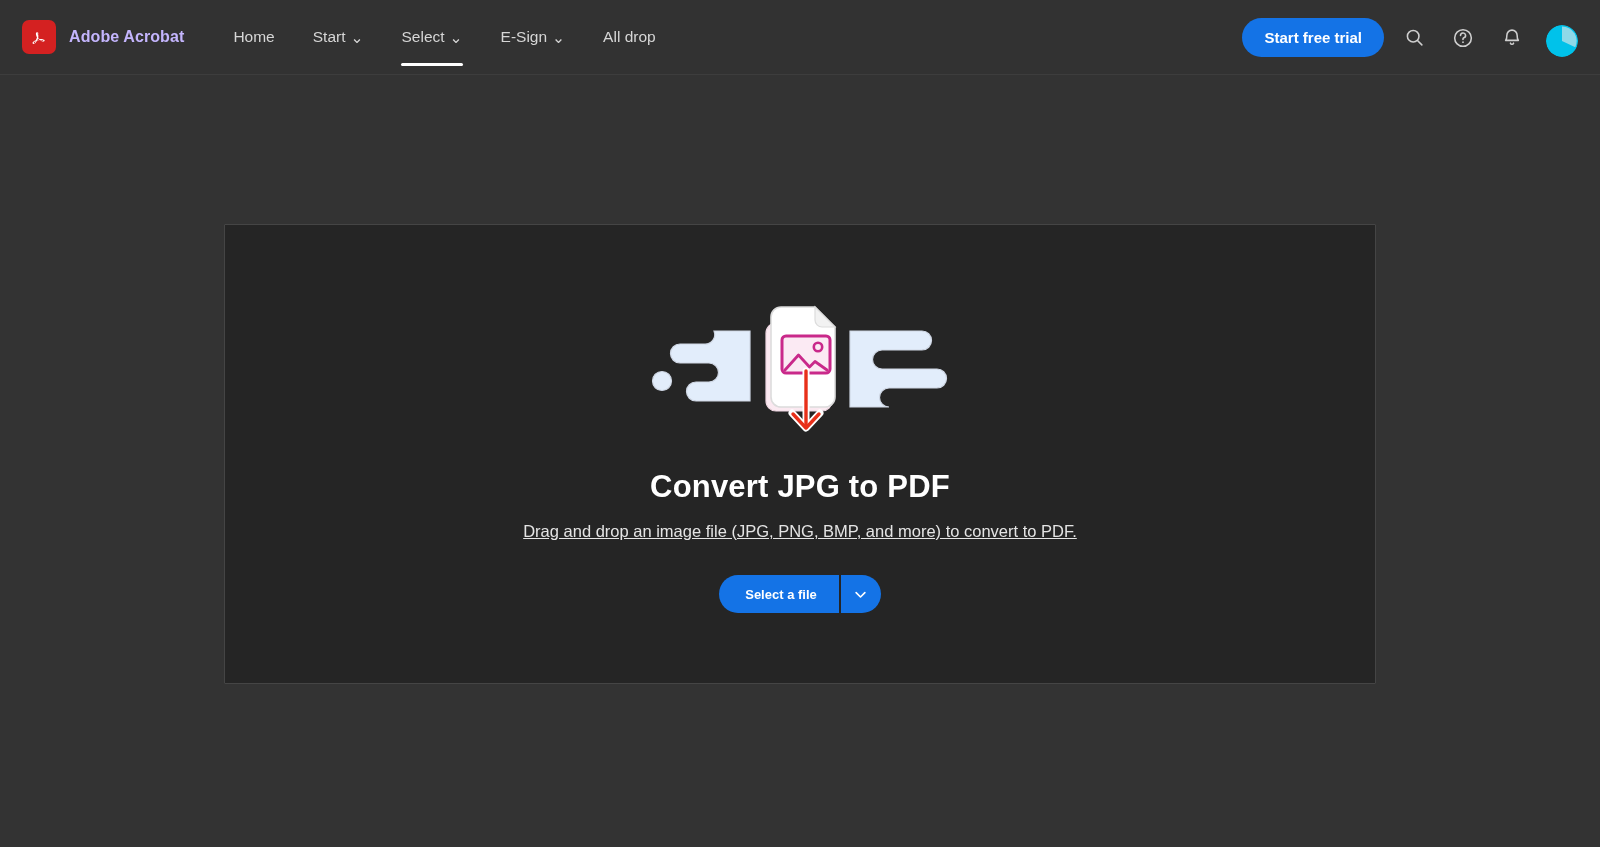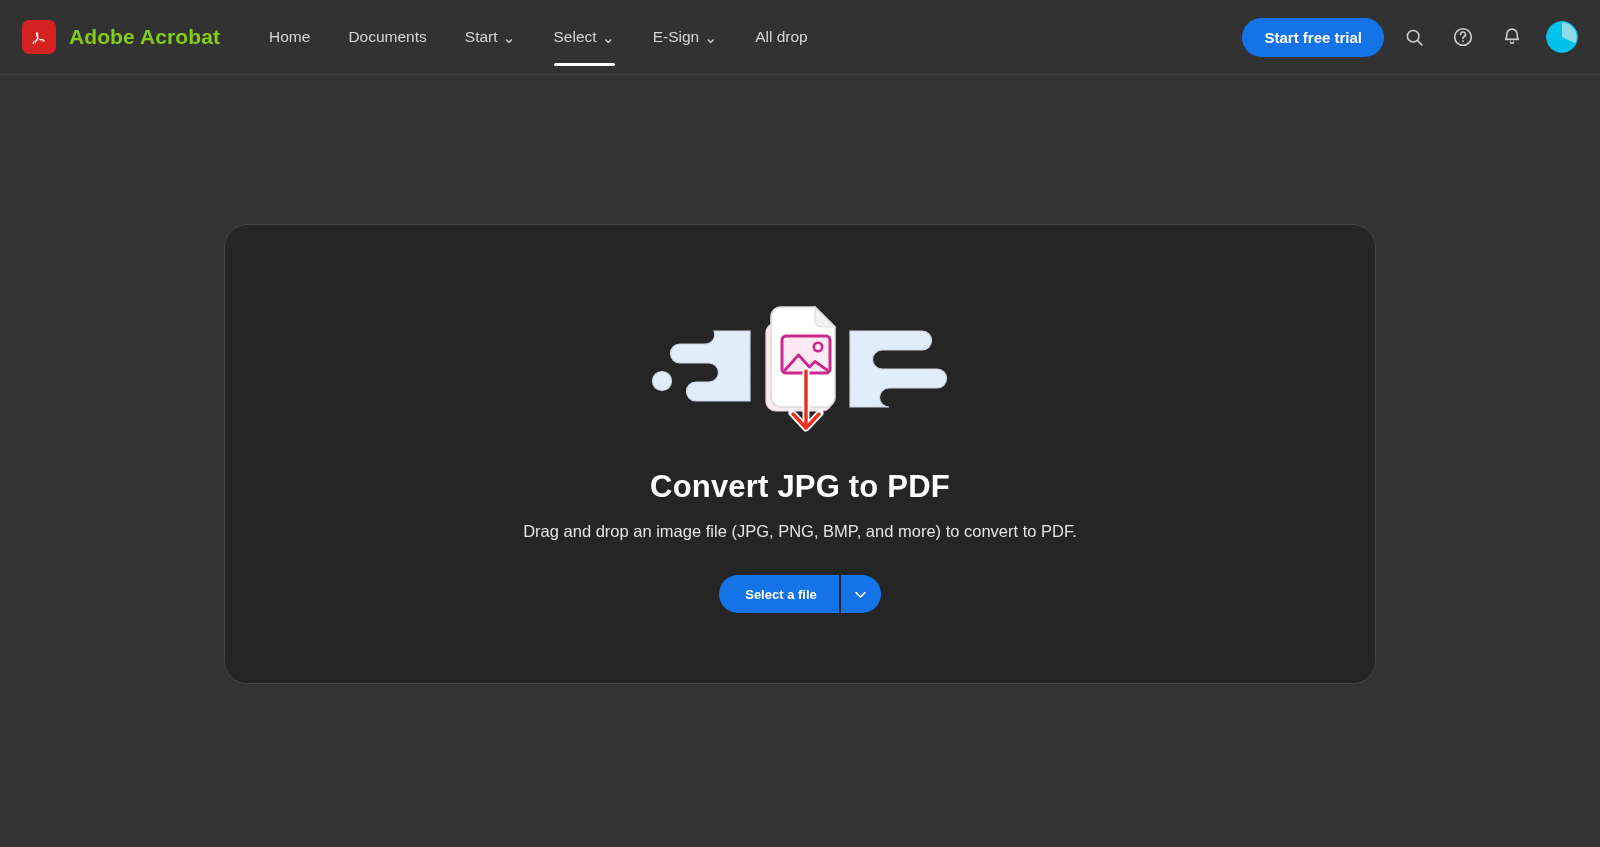--- a/index.html
+++ b/index.html
@@ -39,23 +39,23 @@
     height: 34px;
     border-radius: 7px;
     background: #D42121;
     display: flex;
     align-items: center;
     justify-content: center;
     flex: none;
   }
 
   .brand-name {
-    font-size: 21px;
+    font-size: 16px;
     font-weight: bold;
-    color: #84cc16;
+    color: #c4b5fd;
     letter-spacing: .1px;
     white-space: nowrap;
   }
 
   nav.main-nav {
     display: flex;
     align-items: flex-start;
     height: 75px;
   }
 
@@ -78,21 +78,21 @@
     bottom: 9px;
     height: 3px;
     border-radius: 2px;
     background: #ffffff;
   }
   .caret { display: inline-block; line-height: 1; margin-top: 2px; }
 
   .header-right {
     margin-left: auto;
     display: flex;
-    align-items: center;
+    align-items: flex-end;
     gap: 11px;
   }
 
   #trial-button {
     background: #1473E6;
     color: #ffffff;
     font-size: 15px;
     font-weight: bold;
     border: none;
     border-radius: 20px;
@@ -126,21 +126,21 @@
     align-items: flex-start;
     justify-content: center;
   }
 
   #drop-zone {
     margin-top: 149px;
     width: 1152px;
     height: 460px;
     background: #252525;
     border: 1px solid #454545;
-    border-radius: 23px;
+    border-radius: 1px;
     display: flex;
     flex-direction: column;
     align-items: center;
     justify-content: center;
   }
 
   .illustration {
     width: 300px;
     height: 150px;
     margin-bottom: 30px;
@@ -152,20 +152,21 @@
     font-weight: bold;
     color: #ffffff;
     letter-spacing: .2px;
     margin-bottom: 17px;
   }
 
   #dropzone-subtitle {
     font-size: 16.5px;
     color: #e4e4e4;
     margin-bottom: 34px;
+    text-decoration: underline;
   }
 
   
   .split-button {
     display: flex;
     align-items: stretch;
     height: 38px;
   }
 
   #select-file-button {
@@ -212,23 +213,20 @@
       </svg>
     </span>
     <span class="brand-name">Adobe Acrobat</span>
   </div>
 
   <nav class="main-nav">
     <div class="nav-item">
       <span>Home</span>
     </div>
     <div class="nav-item">
-      <span>Documents</span>
-    </div>
-    <div class="nav-item">
       <span>Start</span>
       <span class="caret">⌄</span>
     </div>
     <div class="nav-item active">
       <span>Select</span>
       <span class="caret">⌄</span>
     </div>
     <div class="nav-item">
       <span>E-Sign</span>
       <span class="caret">⌄</span>

